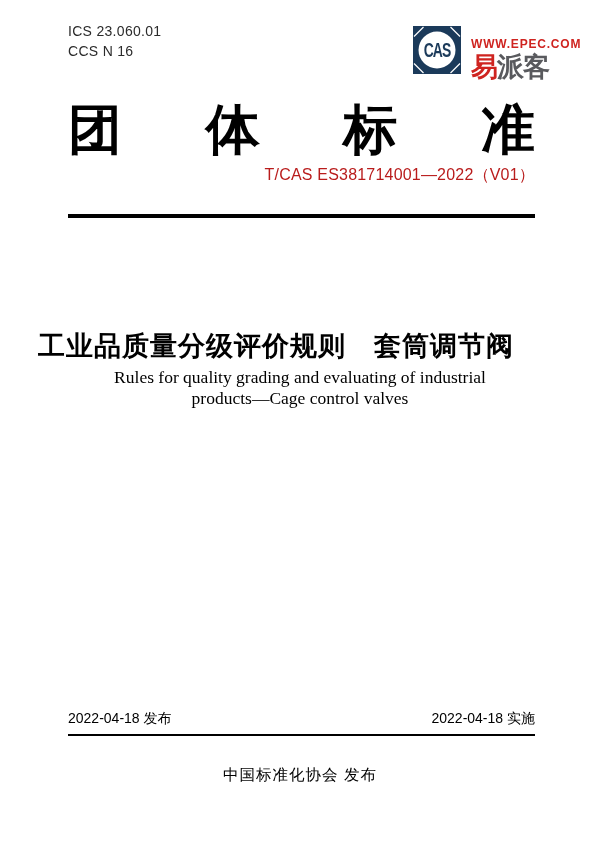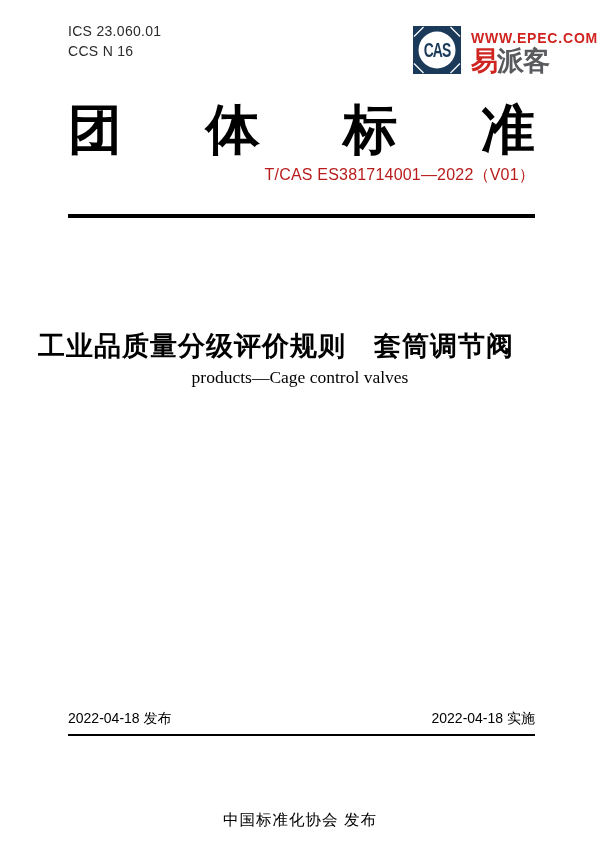--- a/index.html
+++ b/index.html
@@ -32,26 +32,26 @@
     display: flex;
     align-items: flex-start;
   }
   .cas-logo { display: block; }
   .epec {
     margin-left: 10px;
     display: flex;
     flex-direction: column;
   }
   .epec-url {
-    font-size: 14px;
+    font-size: 12px;
     font-weight: bold;
     color: var(--red, #cf2420);
     letter-spacing: 0.8px;
     line-height: 10px;
-    margin-top: 7px;
+    margin-top: 13px;
   }
   .epec-chars {
     margin-top: 3px;
     font-size: 27px;
     font-weight: bold;
     line-height: 30px;
     letter-spacing: -1px;
     white-space: nowrap;
   }
   .epec-red  { color: var(--red, #cf2420); }
@@ -139,21 +139,20 @@
   .publisher {
     position: absolute;
     left: 0;
     top: 765px;
     width: 600px;
     text-align: center;
     font-size: 15.5px;
     font-weight: 500;
     color: #000;
     letter-spacing: 1px;
-    margin-top: 45px;
   }
 </style>
 </head>
 <body>
 
 <div class="codes">
   <div>ICS 23.060.01</div>
   <div>CCS N 16</div>
 </div>
 
@@ -183,20 +182,21 @@
   <span>标</span>
   <span>准</span>
 </div>
 
 <div class="std-number">T/CAS ES381714001—2022（V01）</div>
 
 <div class="rule-thick"></div>
 
 <div class="subject-zh">工业品质量分级评价规则　套筒调节阀</div>
 <div class="subject-en">
+  <div>Rules for quality grading and evaluating of industrial</div>
   <div>products—Cage control valves</div>
 </div>
 
 <div class="dates-row">
   <span>2022-04-18 发布</span>
   <span>2022-04-18 实施</span>
 </div>
 <div class="rule-thin"></div>
 <div class="publisher">中国标准化协会  发布</div>
 

